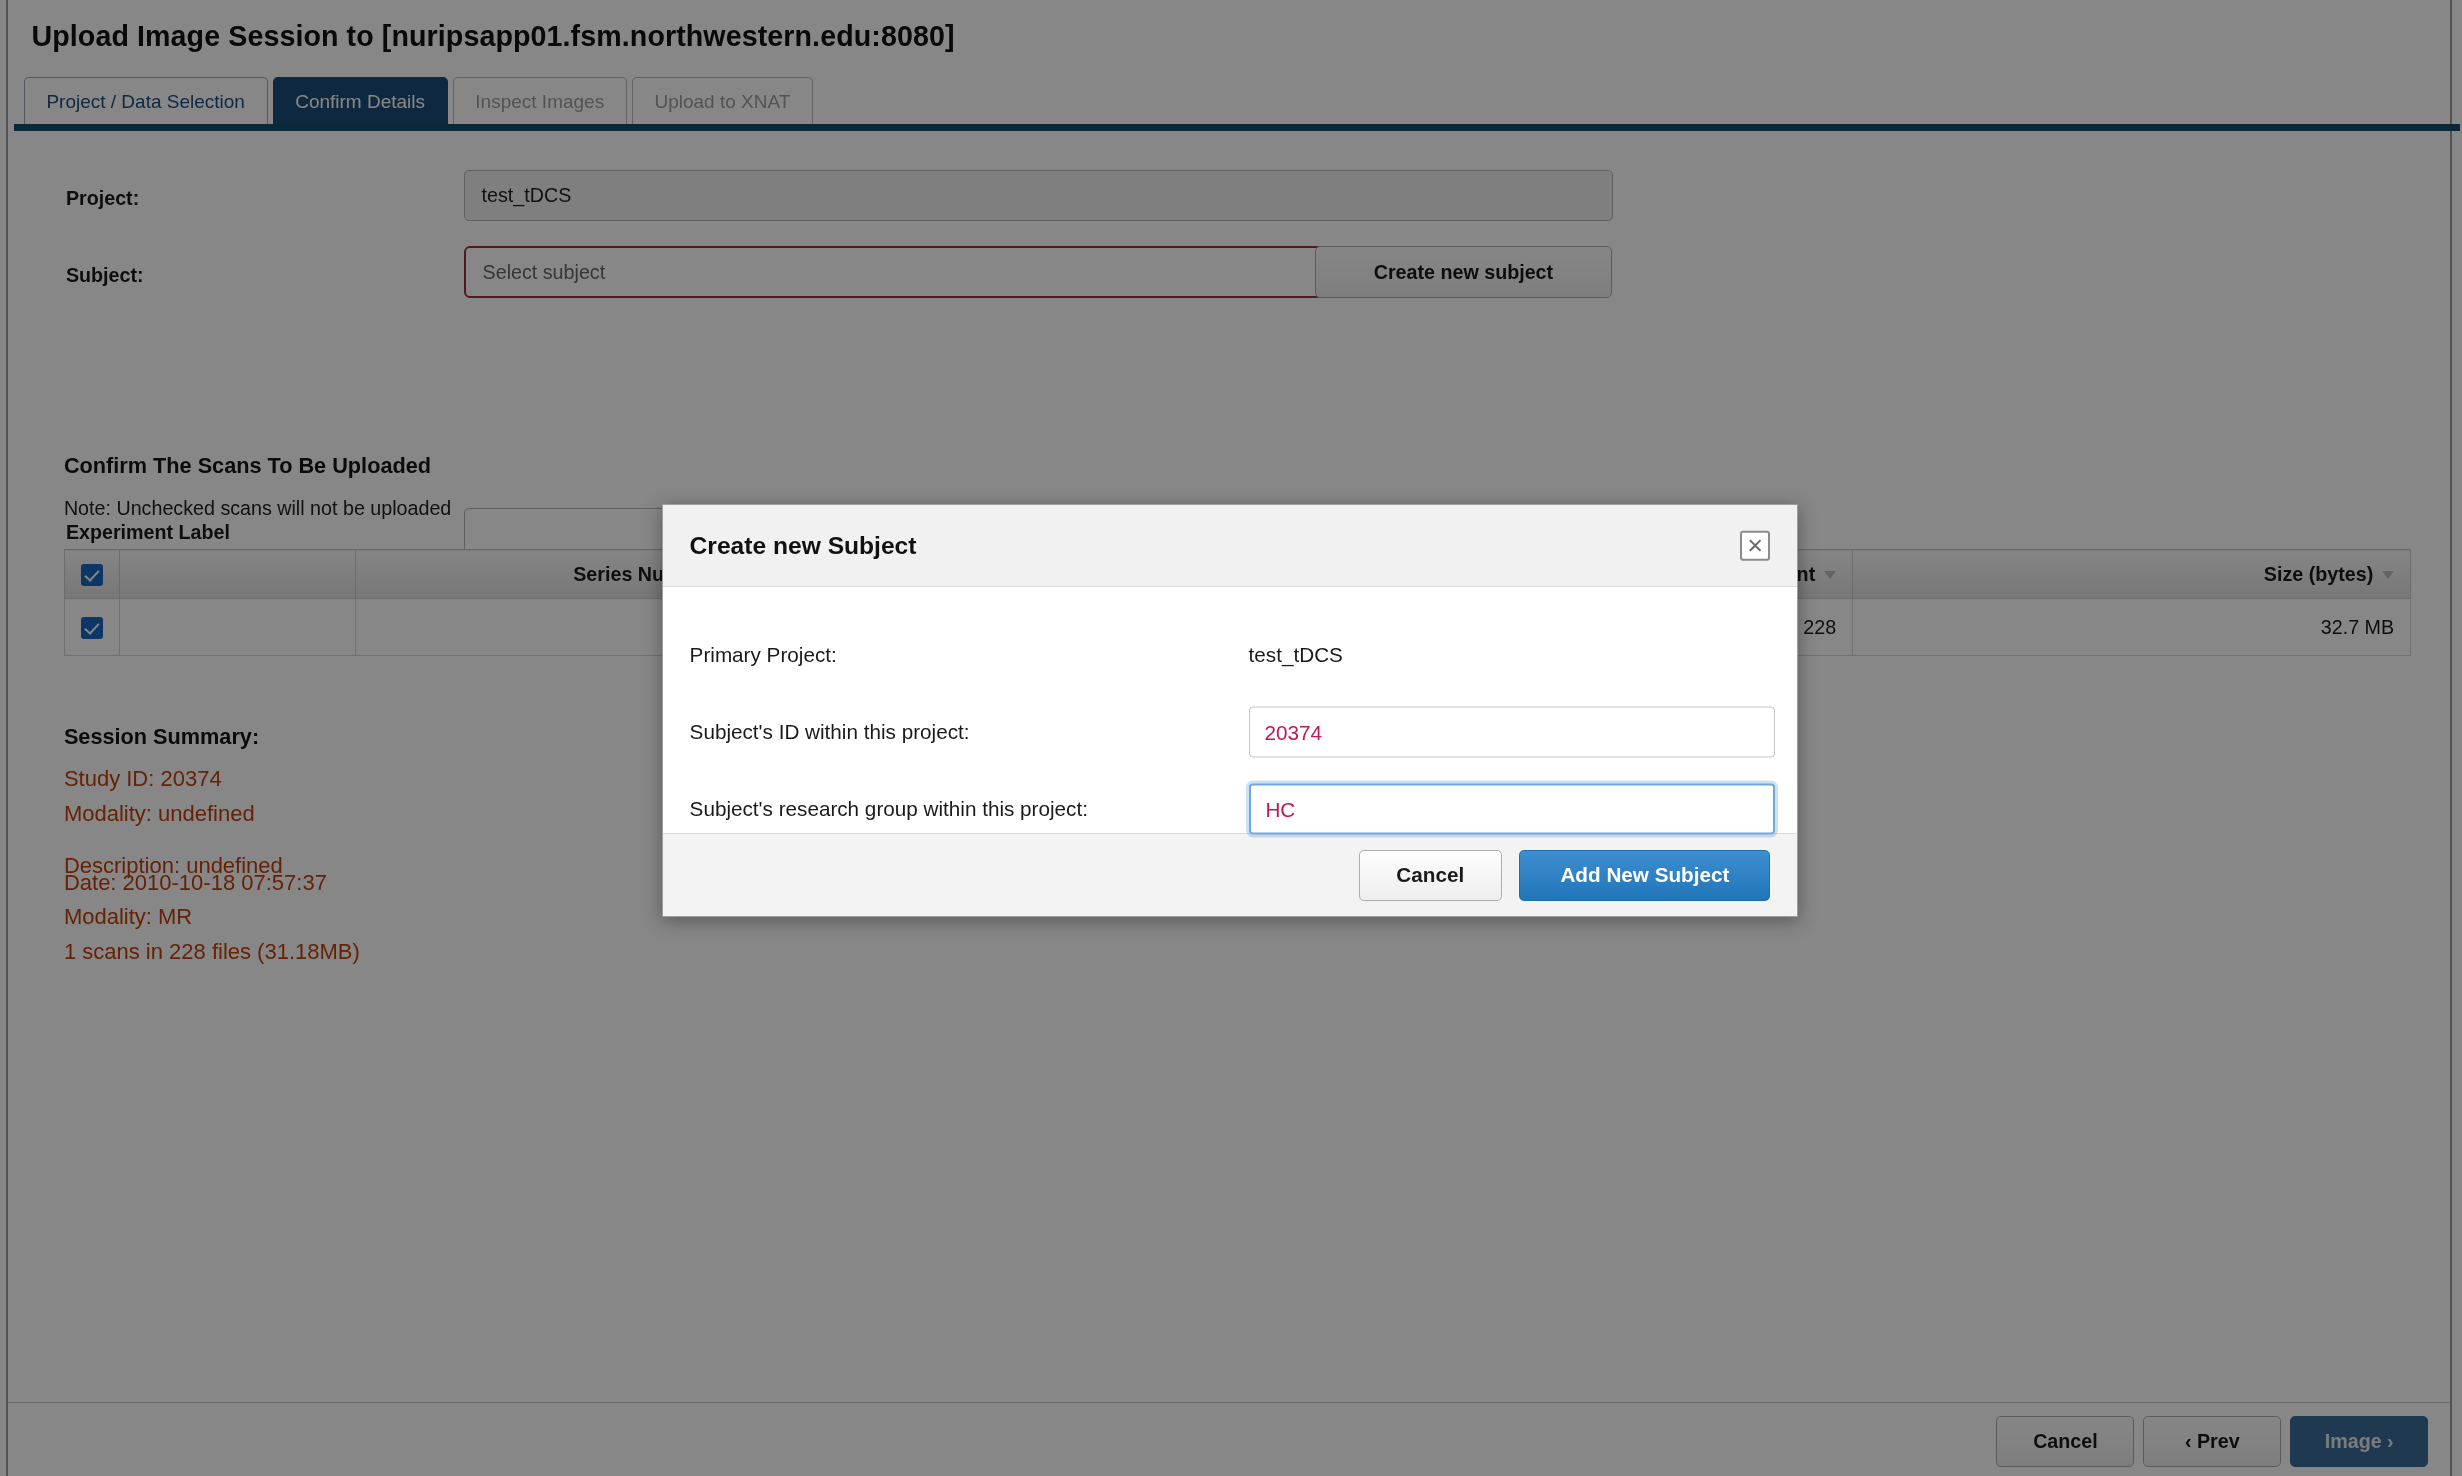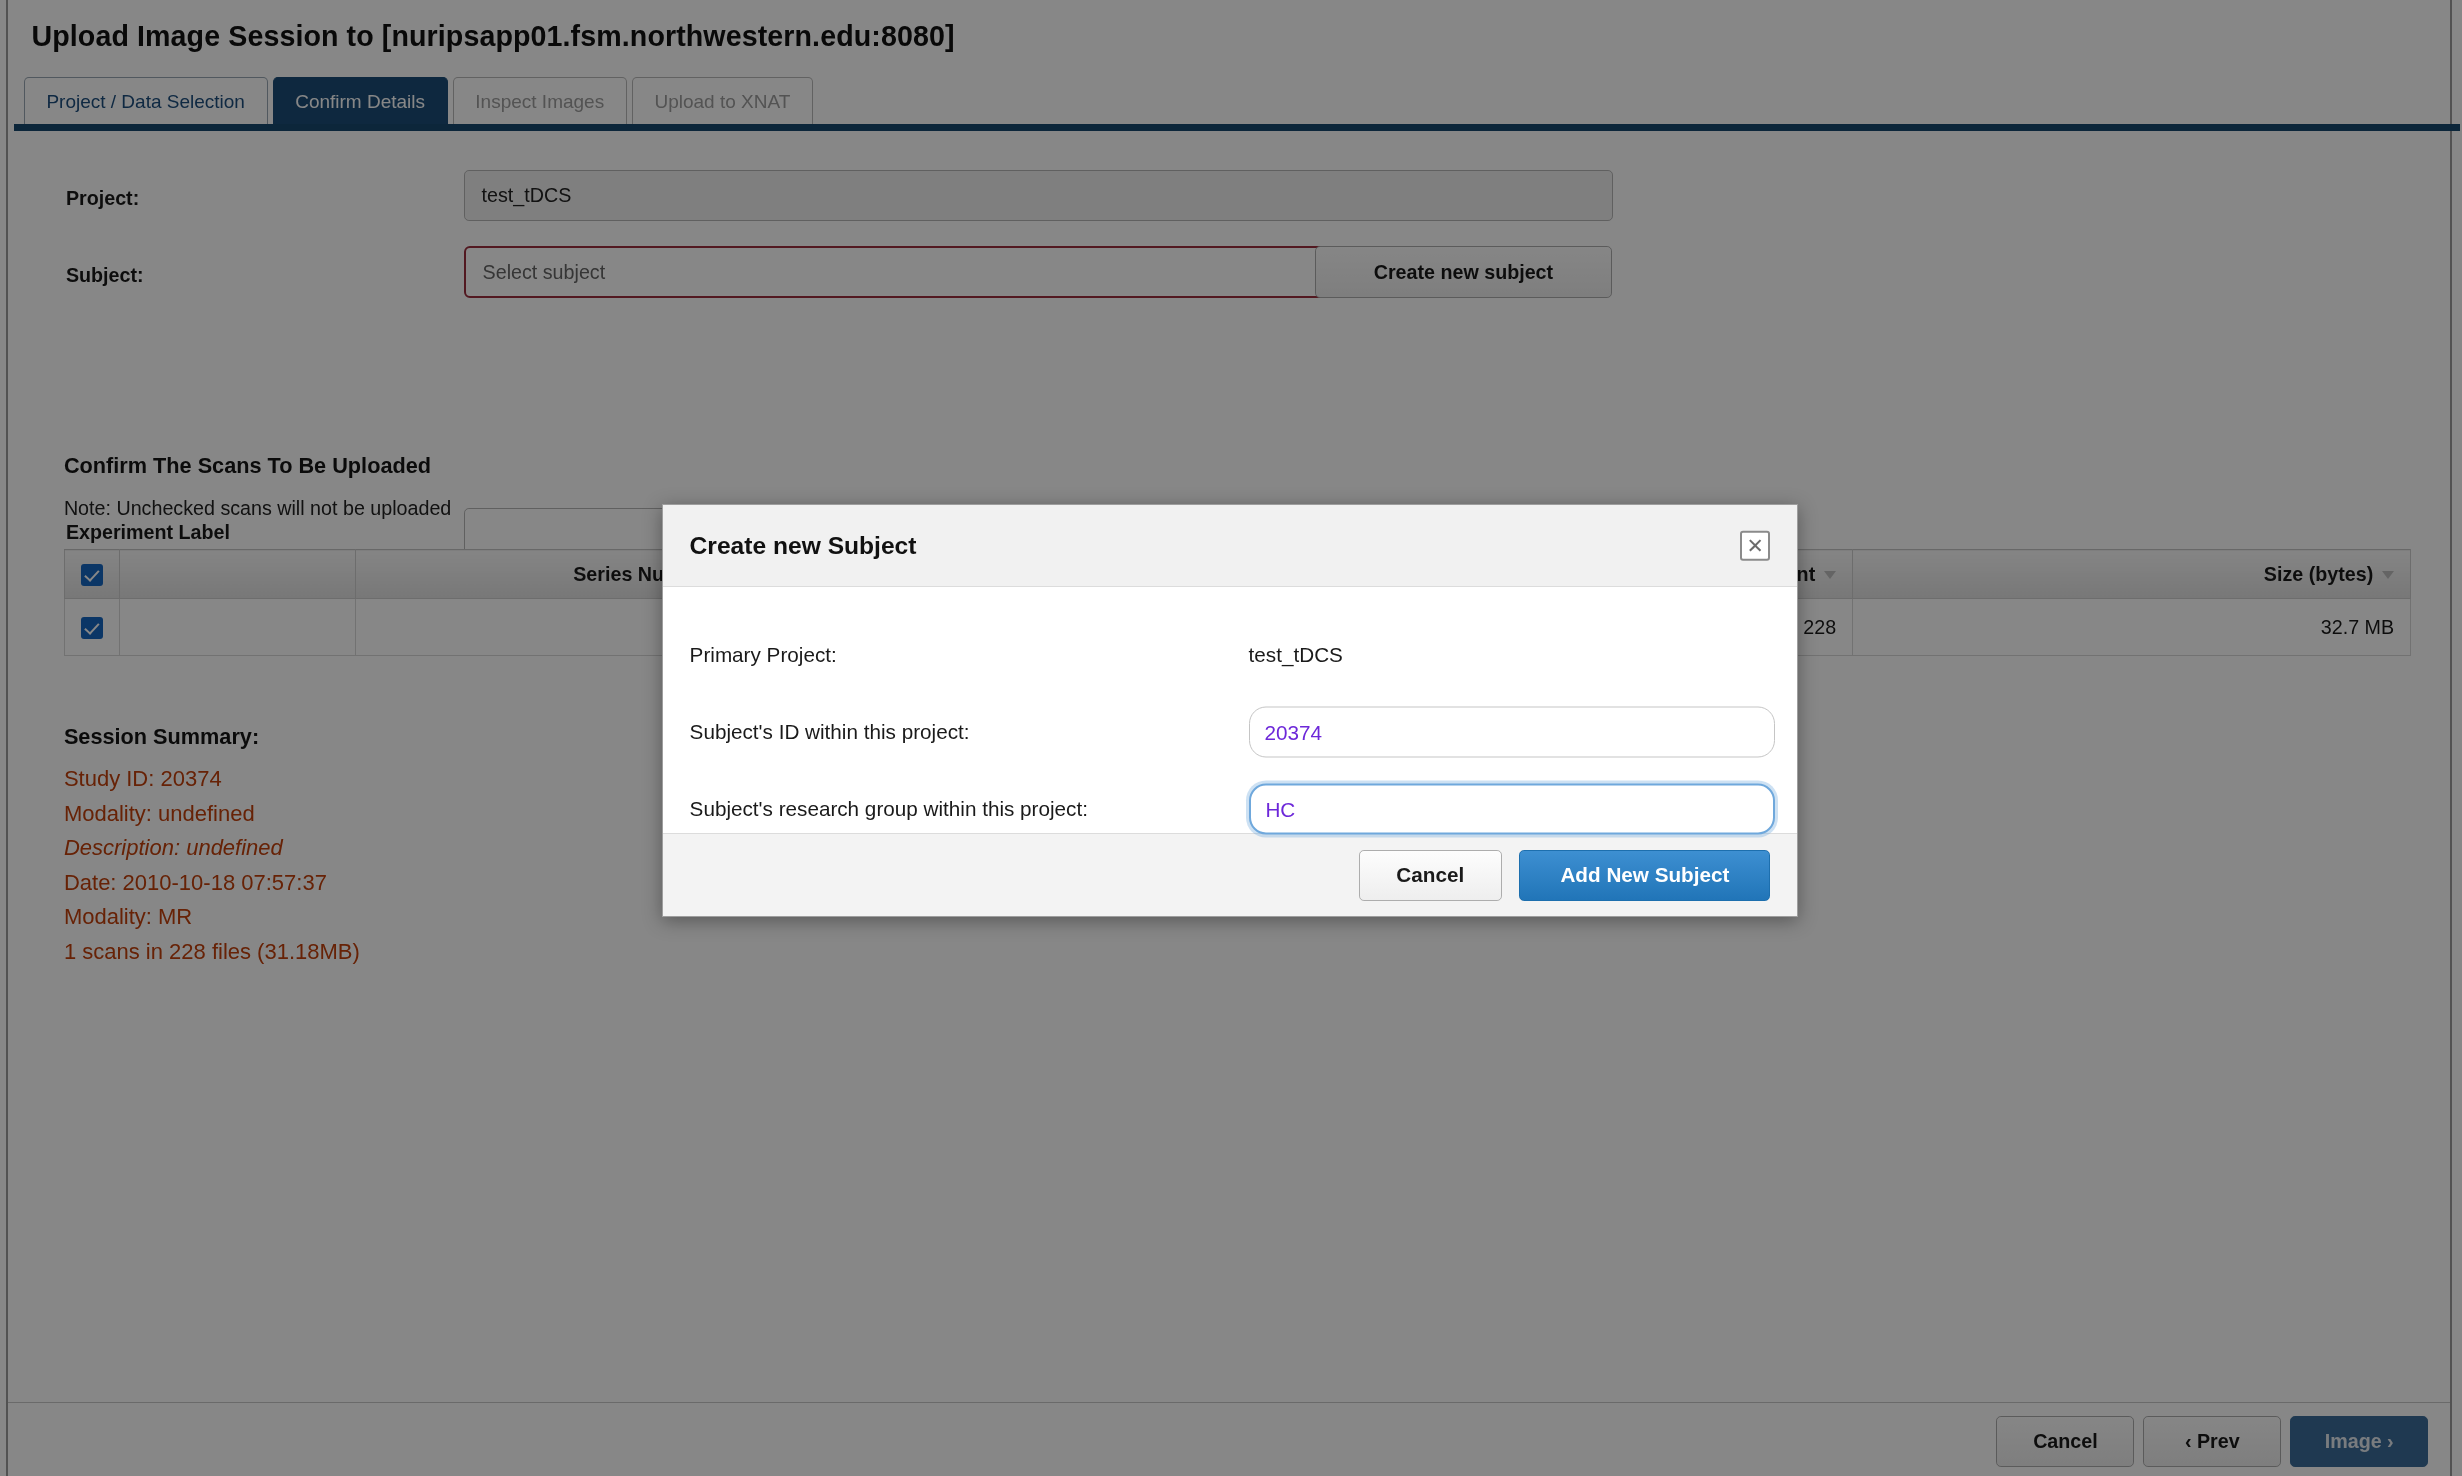--- a/index.html
+++ b/index.html
@@ -337,24 +337,24 @@
     color: #1a1a1a;
   }
   .m-input {
     position: absolute;
     left: 559px;
     top: 50%;
     transform: translateY(-50%);
     width: 526px;
     height: 51px;
     border: 1px solid #c5c5c5;
-    border-radius: 17px;
+    border-radius: 4px;
     background: #ffffff;
     font-size: 20.7px;
-    color: #6d28d9;
+    color: #be185d;
     padding: 0 14.8px;
     font-family: "Liberation Sans", sans-serif;
     outline: none;
   }
   .m-input.focused {
     border: 2px solid #6fa8dc;
     box-shadow: 0 0 0 3px rgba(111,168,220,0.35);
   }
   .modal-footer {
     height: 83px;
@@ -453,21 +453,21 @@
           <td style="text-align:left;">Ol</td>
           <td>228</td>
           <td>32.7 MB</td>
         </tr>
       </tbody>
     </table>
 
     <div class="summary-title" style="top:724px;">Session Summary:</div>
     <div class="summary-line" style="top:766px;">Study ID: 20374</div>
     <div class="summary-line" style="top:801px;">Modality: undefined</div>
-    <div class="summary-line" style="top:835px;font-style:italic;">Description: undefined</div>
+    <div class="summary-line" style="top:853px;">Description: undefined</div>
     <div class="summary-line" style="top:870px;">Date: 2010-10-18 07:57:37</div>
     <div class="summary-line" style="top:904px;">Modality: MR</div>
     <div class="summary-line" style="top:939px;">1 scans in 228 files (31.18MB)</div>
 
   </div>
 
   <div class="bottombar">
     <div class="btnrow">
       <div class="btn btn-wide">Cancel</div>
       <div class="btn btn-wide">‹ Prev</div>

